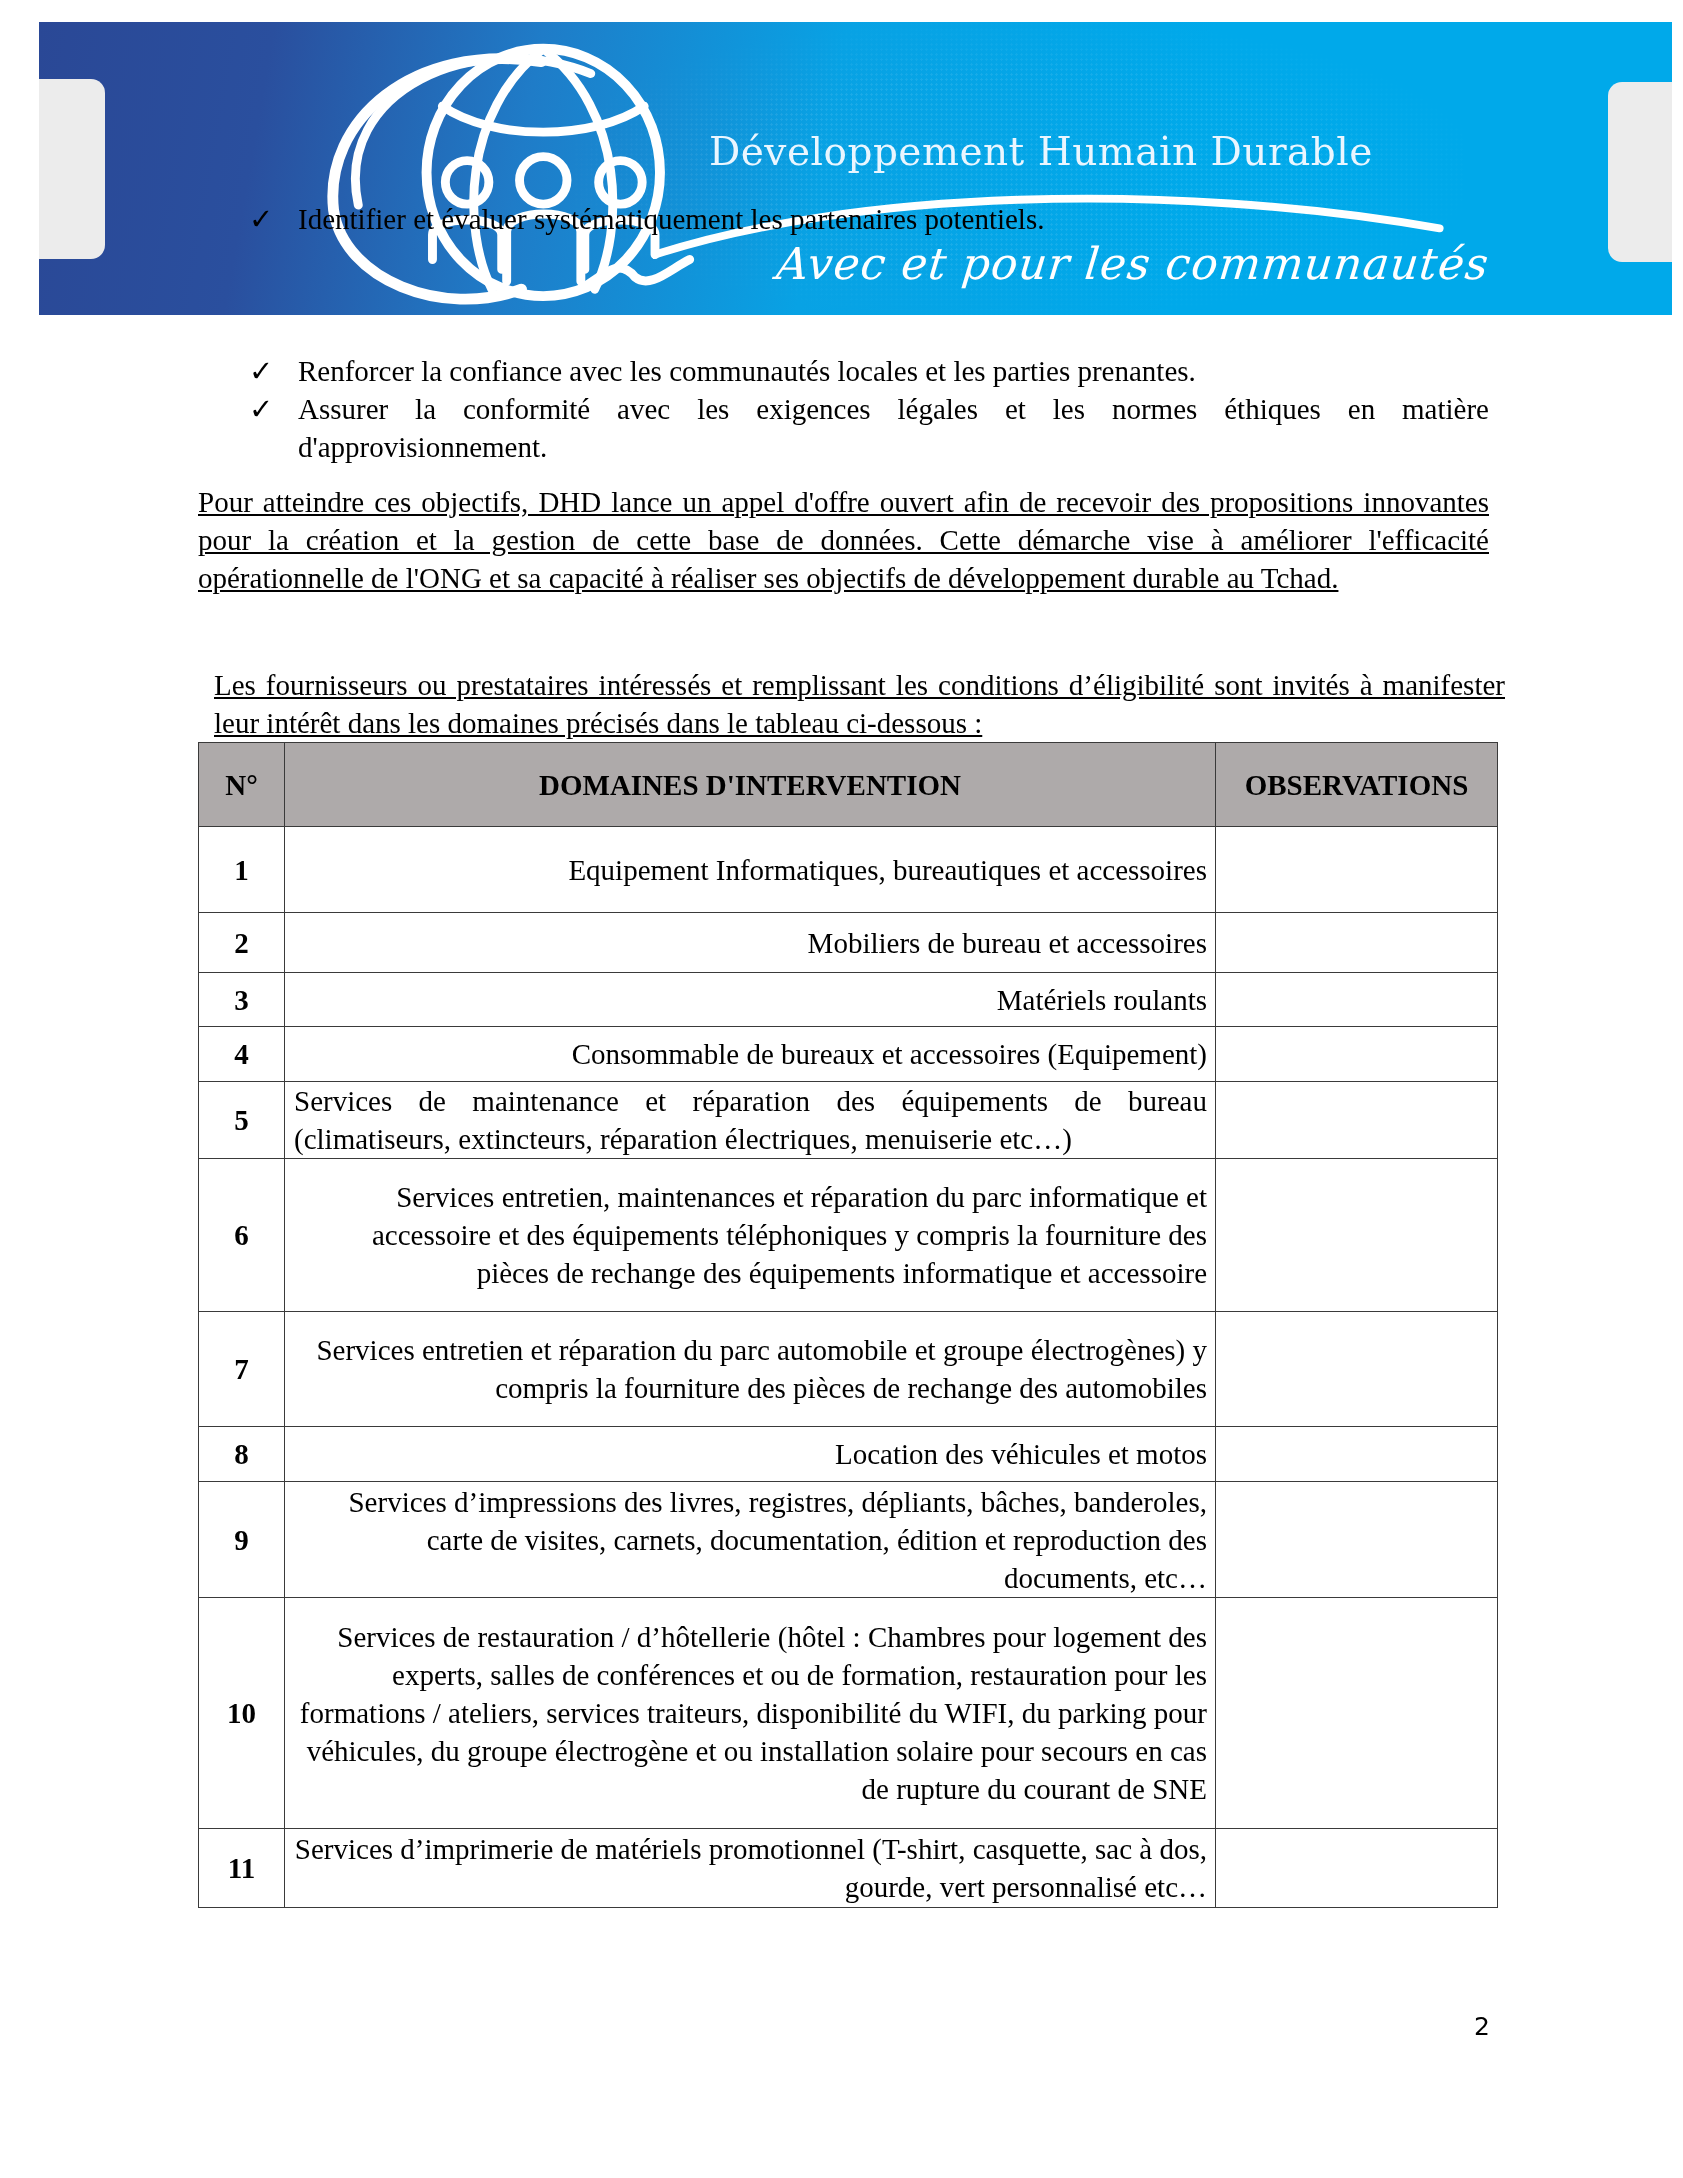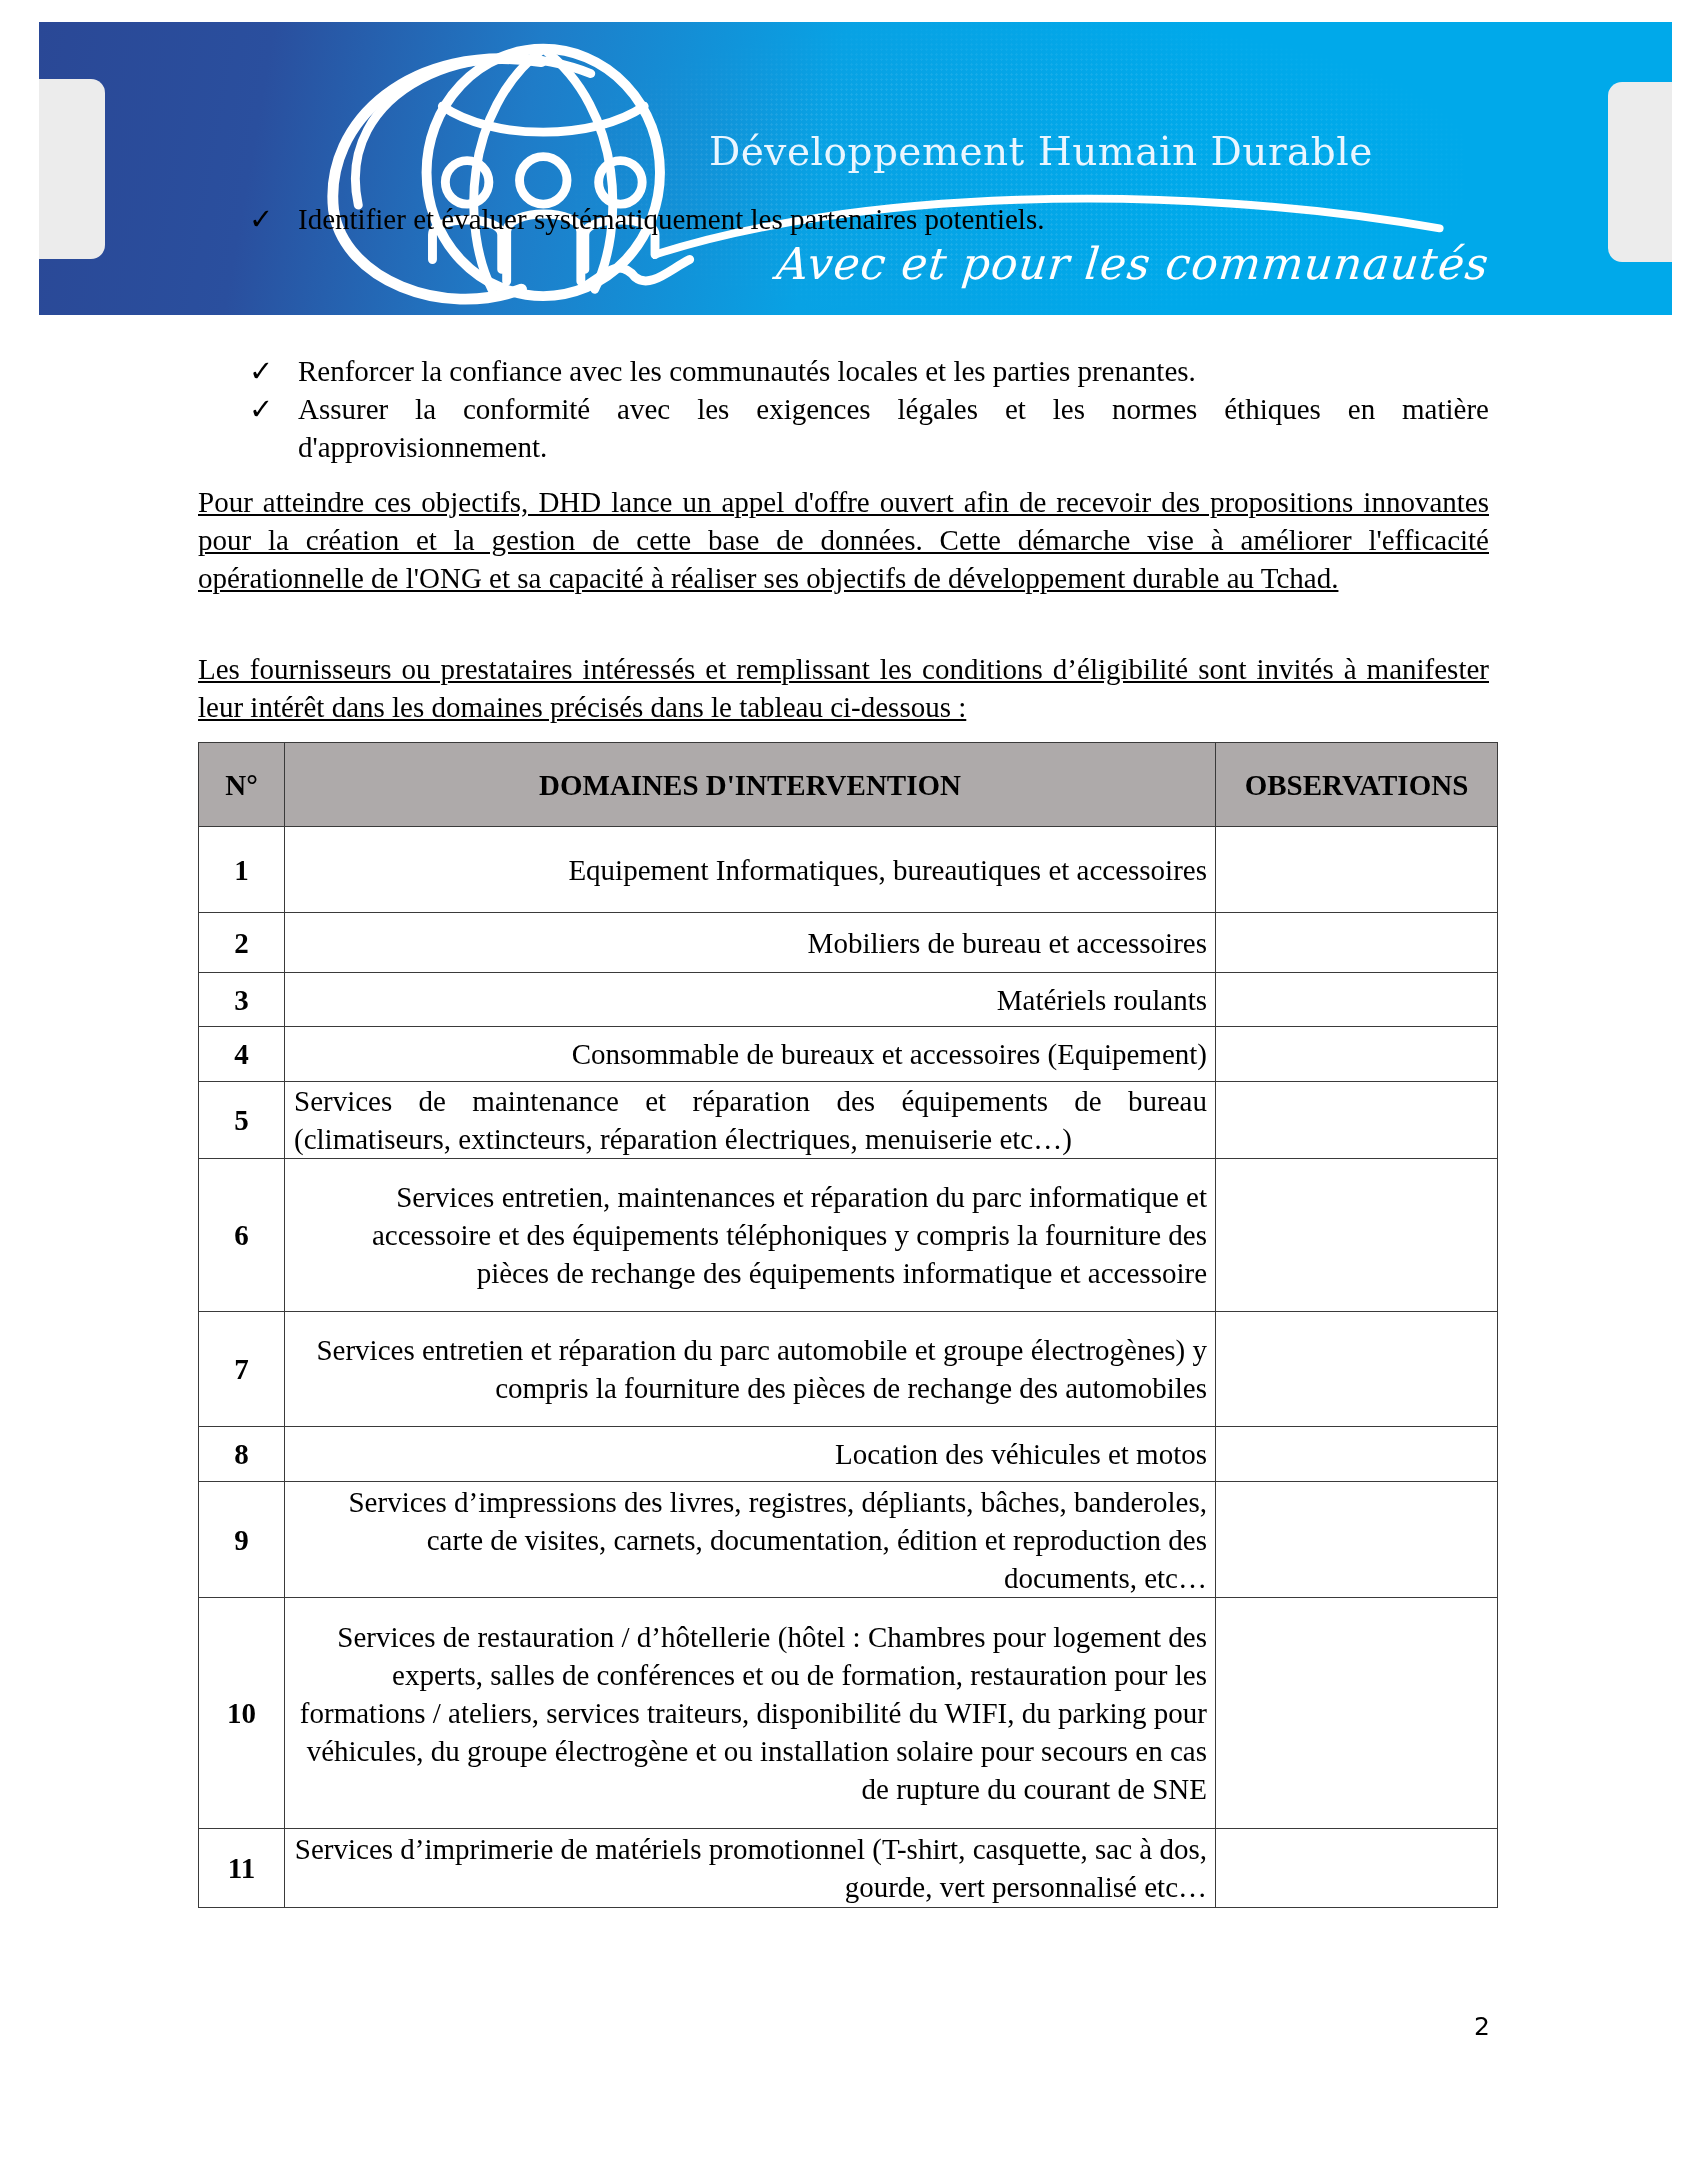--- a/index.html
+++ b/index.html
@@ -121,21 +121,21 @@
   <span class="btext">Renforcer la confiance avec les communautés locales et les parties prenantes.</span>
 </div>
 
 <div class="bullet text b2">
   <span class="check">✓</span>
   <span class="btext">Assurer la conformité avec les exigences légales et les normes éthiques en matière</span>
   <span class="btext2">d'approvisionnement.</span>
 </div>
 
 <p class="para text p1" style="margin:0">Pour atteindre ces objectifs, DHD lance un appel d'offre ouvert afin de recevoir des propositions innovantes pour la création et la gestion de cette base de données. Cette démarche vise à améliorer l'efficacité opérationnelle de l'ONG et sa capacité à réaliser ses objectifs de développement durable au Tchad.</p>
-<p class="para text p2" style="margin:0">Les fournisseurs ou prestataires intéressés et remplissant les conditions d’éligibilité sont invités à manifester leur intérêt dans les domaines précisés dans le tableau ci-dessous :</p>
+<p class="para text p2" style="margin:16px">Les fournisseurs ou prestataires intéressés et remplissant les conditions d’éligibilité sont invités à manifester leur intérêt dans les domaines précisés dans le tableau ci-dessous :</p>
 
 <table class="domains">
   <colgroup>
       <col class="c1">
       <col class="c2">
       <col class="c3">
     </colgroup>
   <thead>
     <tr>
       <th>N°</th>

